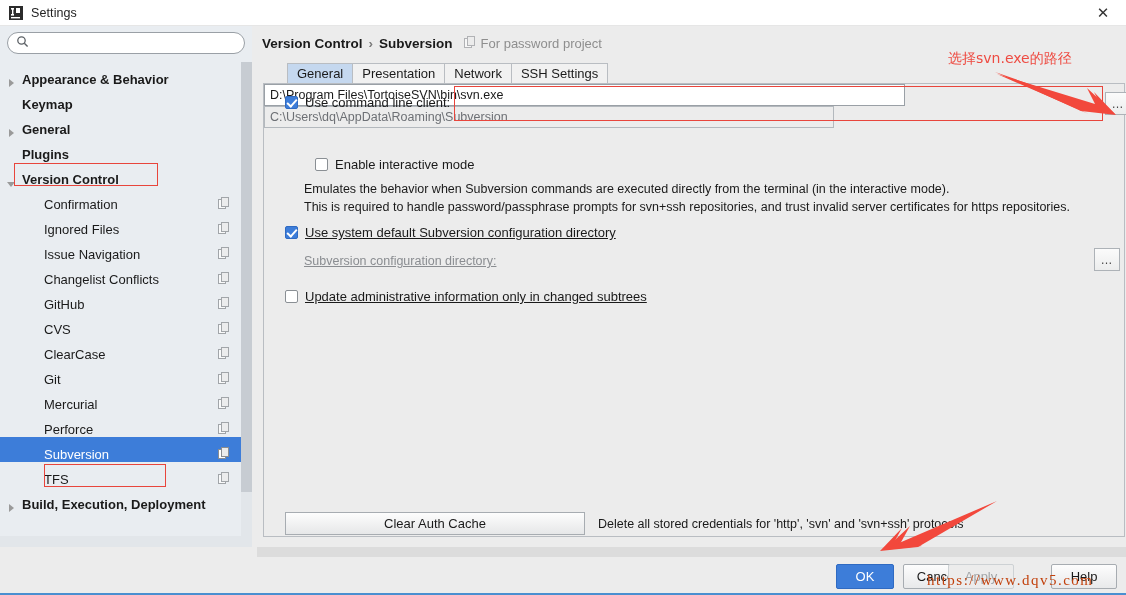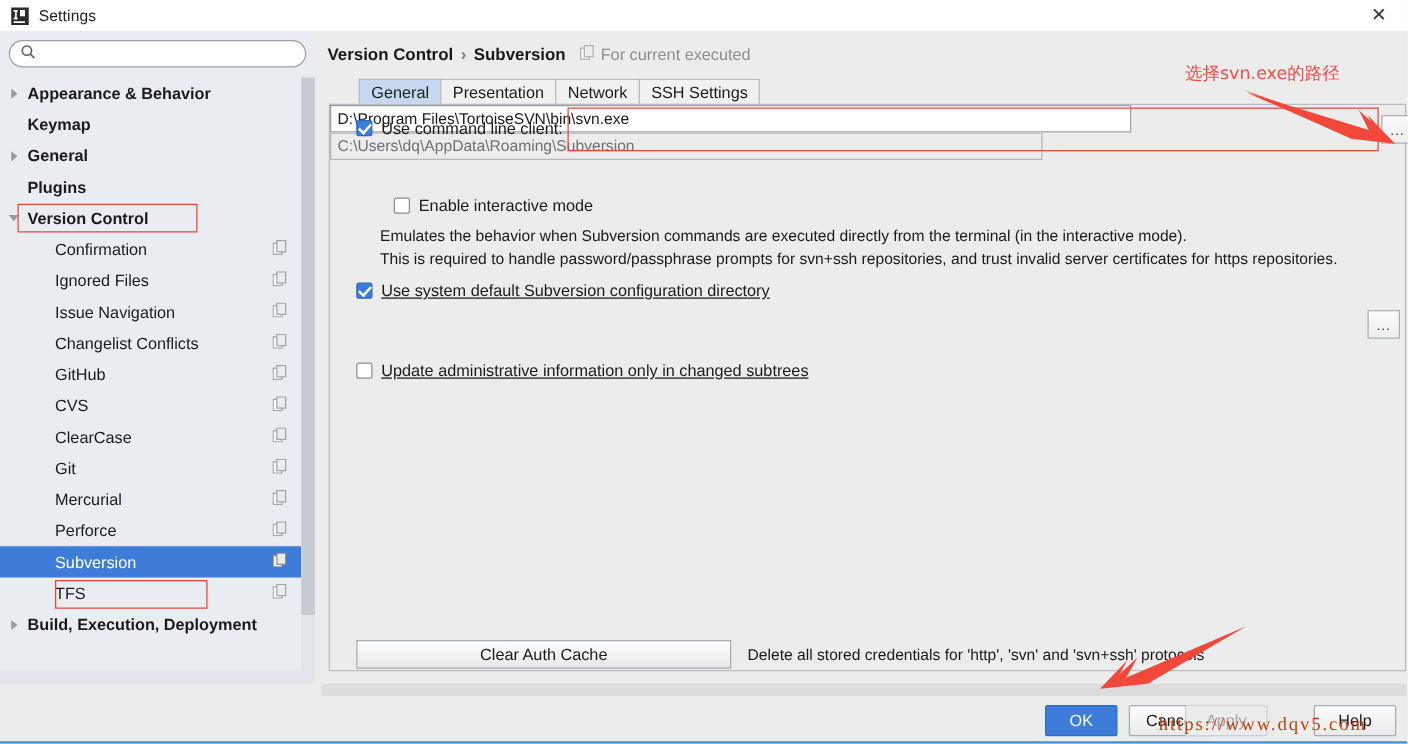--- a/index.html
+++ b/index.html
@@ -98,21 +98,21 @@
     background: #e9edf1;
   }
   #tree {
     position: relative;
     width: 241px;
     background: #e9edf1;
   }
   .tree-row {
     height: 25px;
     display: flex;
-    align-items: center;
+    align-items: flex-end;
     box-sizing: border-box;
     padding-right: 4px;
     position: relative;
   }
   .tree-row.selected { background: #3d7dd9; }
   .tw {
     width: 22px;
     flex: 0 0 22px;
     display: flex; align-items: center; justify-content: center;
   }
@@ -597,21 +597,21 @@
     <div id="breadcrumb">
       <span class="bc-strong">Version Control</span>
       <span class="bc-sep">›</span>
       <span class="bc-strong">Subversion</span>
       <span id="bc-proj-icon">
         <svg width="12" height="12" viewBox="0 0 12 12">
           <rect x="0.5" y="2.5" width="7" height="9" fill="#ffffff" stroke="#8a8d91"></rect>
           <rect x="3.5" y="0.5" width="7" height="9" fill="#ececec" stroke="#8a8d91"></rect>
         </svg>
       </span>
-      <span id="bc-proj-text">For current executed</span>
+      <span id="bc-proj-text">For password project</span>
     </div>
 
     <div id="tabstrip">
         <div class="tab active">
           <span>General</span>
         </div>
         <div class="tab">
           <span>Presentation</span>
         </div>
         <div class="tab">
@@ -637,20 +637,21 @@
       </div>
 
       <div class="desc" style="left:40px; top:98px;">Emulates the behavior when Subversion commands are executed directly from the terminal (in the interactive mode).</div>
       <div class="desc" style="left:40px; top:116px;">This is required to handle password/passphrase prompts for svn+ssh repositories, and trust invalid server certificates for https repositories.</div>
 
       <div class="row" style="left:21px; top:141px;">
         <span class="cb checked"></span>
         <span class="cb-label"><span class="u">Use system default Subversion configuration directory</span></span>
       </div>
 
+      <div class="fieldlabel" style="position:absolute; left:40px; top:170px;"><span class="u">Subversion configuration directory:</span></div>
       <div class="textfield disabled" style="left:257px; top:165px; width:570px;">C:\Users\dq\AppData\Roaming\Subversion</div>
       <div class="browse-btn" style="position:absolute; left:830px; top:164px;">…</div>
 
       <div class="row" style="left:21px; top:205px;">
         <span class="cb"></span>
         <span class="cb-label"><span class="u">Update administrative information only in changed subtrees</span></span>
       </div>
 
       <div id="clear-auth-btn">
         <span>Clear Auth Cache</span>

